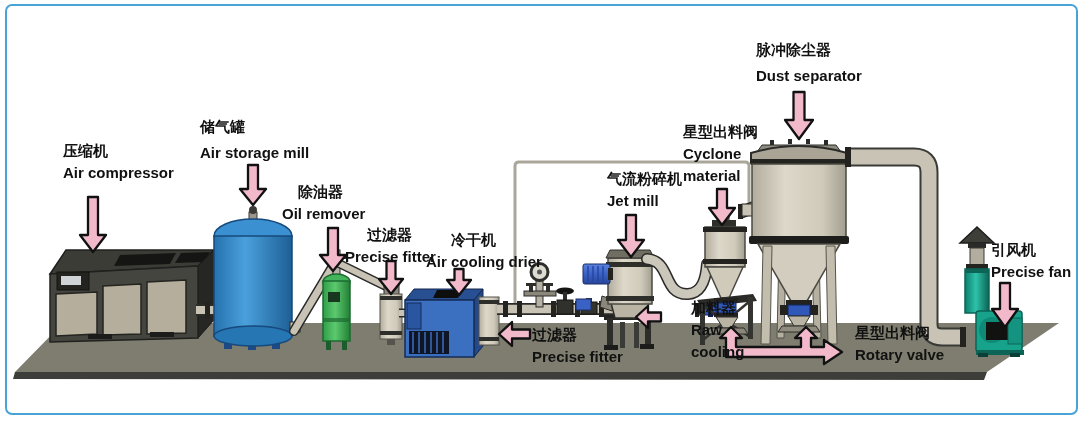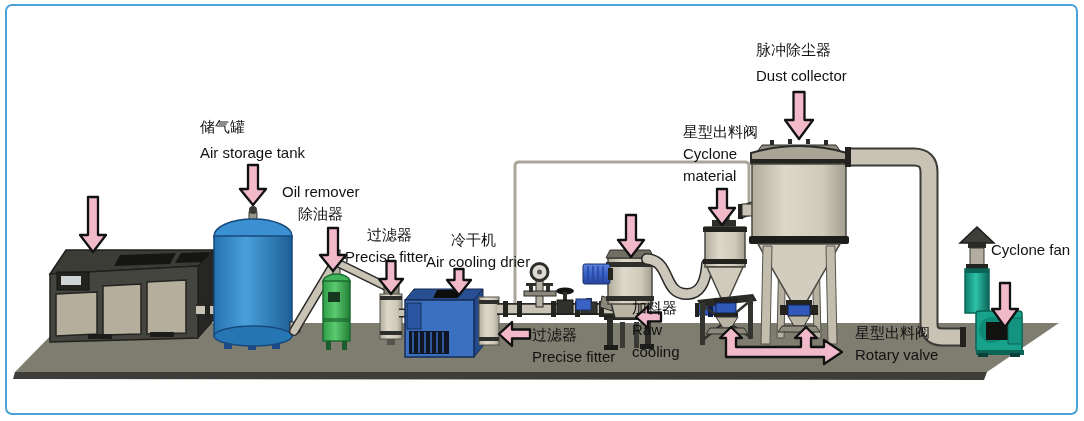--- a/index.html
+++ b/index.html
@@ -1,21 +1,21 @@
 <!DOCTYPE html>
 <html style="--frame-blue: #4aa3d6; --arrow-pink: #f2b9ca; --platform-gray: #7e7d6f; --platform-edge: #3d3d39; --tank-blue: #3f97d6; --oil-remover-green: #42b45c; --drier-blue: #3b6fc0; --fan-teal: #17a28c; --vessel-beige: #d2cdbd; --pipe-gray: #c8c3b5; --motor-blue: #3a62c4; --valve-blue: #2f58b8; --compressor-dark: #454540; --panel-beige: #b5ae9c; --text: #111111;"><head>
 <meta charset="utf-8">
 <style>
   html,body{margin:0;padding:0;background:#fff;}
   #canvas{position:relative;width:1084px;height:421px;background:#fff;overflow:hidden;
           font-family:"Liberation Sans","DejaVu Sans",sans-serif;}
   .frame{position:absolute;left:5px;top:4px;right:6px;bottom:6px;
          border:2px solid var(--frame-blue,#4aa3d6);border-radius:7px;}
   #art{position:absolute;left:0;top:0;}
-  .lbl{position:absolute;z-index:5;color:var(--text,#111);font-weight:400;
+  .lbl{position:absolute;z-index:5;color:var(--text,#111);font-weight:700;
        font-size:15px;line-height:22px;white-space:nowrap;}
   .lbl span{display:block;}
   .gap4{margin-top:4px;}
 </style>
 </head>
 <body>
 
 <div id="canvas">
   <div class="frame"></div>
 
@@ -273,54 +273,63 @@
       <path d="M 530 329.5 L 512 329.5 L 512 322 L 499 334 L 512 346 L 512 338.5 L 530 338.5 Z"></path>
       <path d="M 626 215 L 636 215 L 636 240 L 644 240 L 631 257 L 618 240 L 626 240 Z"></path>
       <path d="M 661 312.5 L 648 312.5 L 648 306 L 636 317 L 648 328 L 648 321.5 L 661 321.5 Z"></path>
       <path d="M 717 189 L 727 189 L 727 208 L 735 208 L 722 225 L 709 208 L 717 208 Z"></path>
       <path d="M 793.5 92 L 804.5 92 L 804.5 120 L 813 120 L 799 139 L 785 120 L 793.5 120 Z"></path>
       <path d="M 1000 283 L 1010 283 L 1010 309 L 1018 309 L 1005 327 L 992 309 L 1000 309 Z"></path>
       <path d="M 726 357 L 726 338 L 720 338 L 731 327 L 742 338 L 736 338 L 736 347 L 801 347 L 801 338 L 795 338 L 806 327 L 817 338 L 811 338 L 811 347 L 824 347 L 824 340 L 842 352 L 824 364 L 824 357 Z"></path>
     </g>
   </svg>
 
+  <div class="lbl" style="left:63px;top:140px">
+    <span>压缩机</span>
+    <span>Air compressor</span>
+  </div>
   <div class="lbl" style="left:200px;top:116px">
     <span>储气罐</span>
-    <span class="gap4">Air storage tank</span>
+    <span class="gap4">Air storage mill</span>
   </div>
   <div class="lbl" style="left:282px;top:181px">
+    <span style="padding-left:16px">除油器</span>
     <span>Oil remover</span>
-    <span style="padding-left:16px">除油器</span>
   </div>
   <div class="lbl" style="left:345px;top:224px">
     <span style="padding-left:22px">过滤器</span>
     <span>Precise fitter</span>
   </div>
   <div class="lbl" style="left:426px;top:229px">
     <span style="padding-left:25px">冷干机</span>
     <span>Air cooling drier</span>
   </div>
   <div class="lbl" style="left:532px;top:324px">
     <span>过滤器</span>
     <span>Precise fitter</span>
   </div>
-  <div class="lbl" style="left:632px;top:297px">
+  <div class="lbl" style="left:607px;top:168px">
+    <span>气流粉碎机</span>
+    <span>Jet mill</span>
+  </div>
+  <div class="lbl" style="left:691px;top:297px">
     <span>加料器</span>
     <span>Raw</span>
     <span>cooling</span>
   </div>
   <div class="lbl" style="left:683px;top:121px">
     <span>星型出料阀</span>
     <span>Cyclone</span>
     <span>material</span>
   </div>
   <div class="lbl" style="left:756px;top:39px">
     <span>脉冲除尘器</span>
-    <span class="gap4">Dust collector</span>
+    <span class="gap4">Dust separator</span>
   </div>
   <div class="lbl" style="left:991px;top:239px">
-    <span>Cyclone fan</span>
+    <span>引风机</span>
+    <span>Precise fan</span>
   </div>
   <div class="lbl" style="left:855px;top:322px">
     <span>星型出料阀</span>
     <span>Rotary valve</span>
   </div>
 </div>
 
 </body></html>

